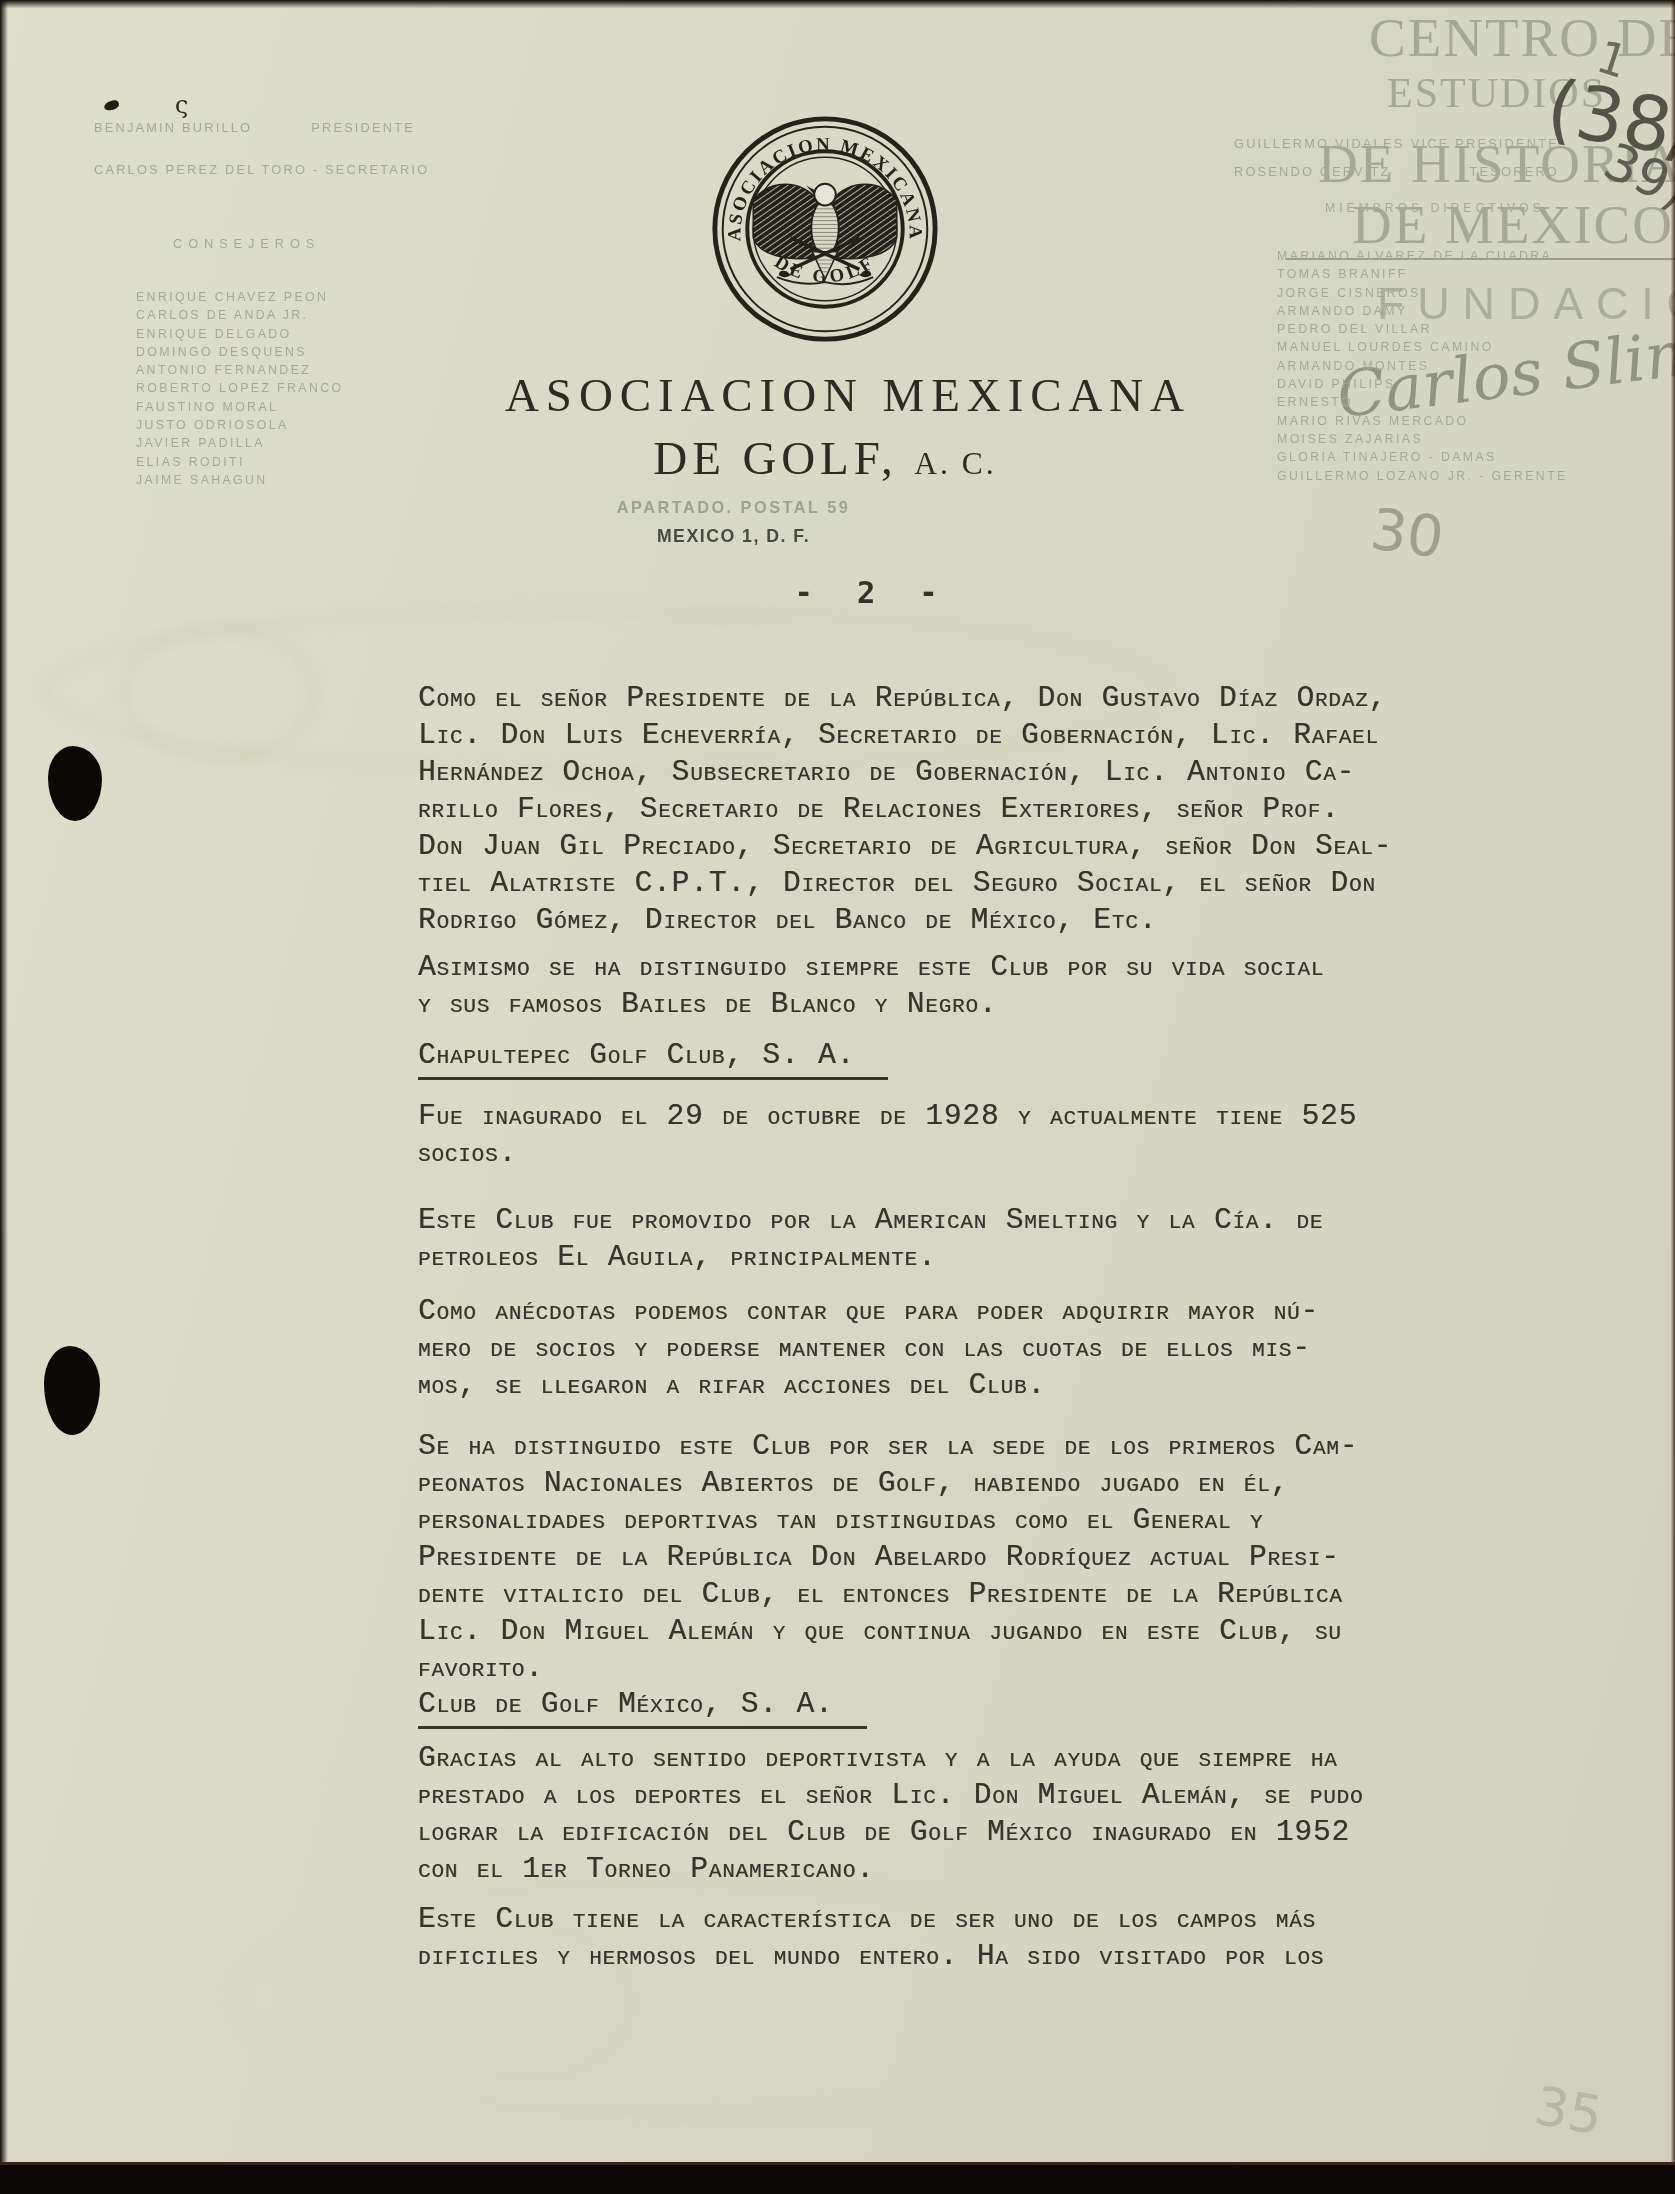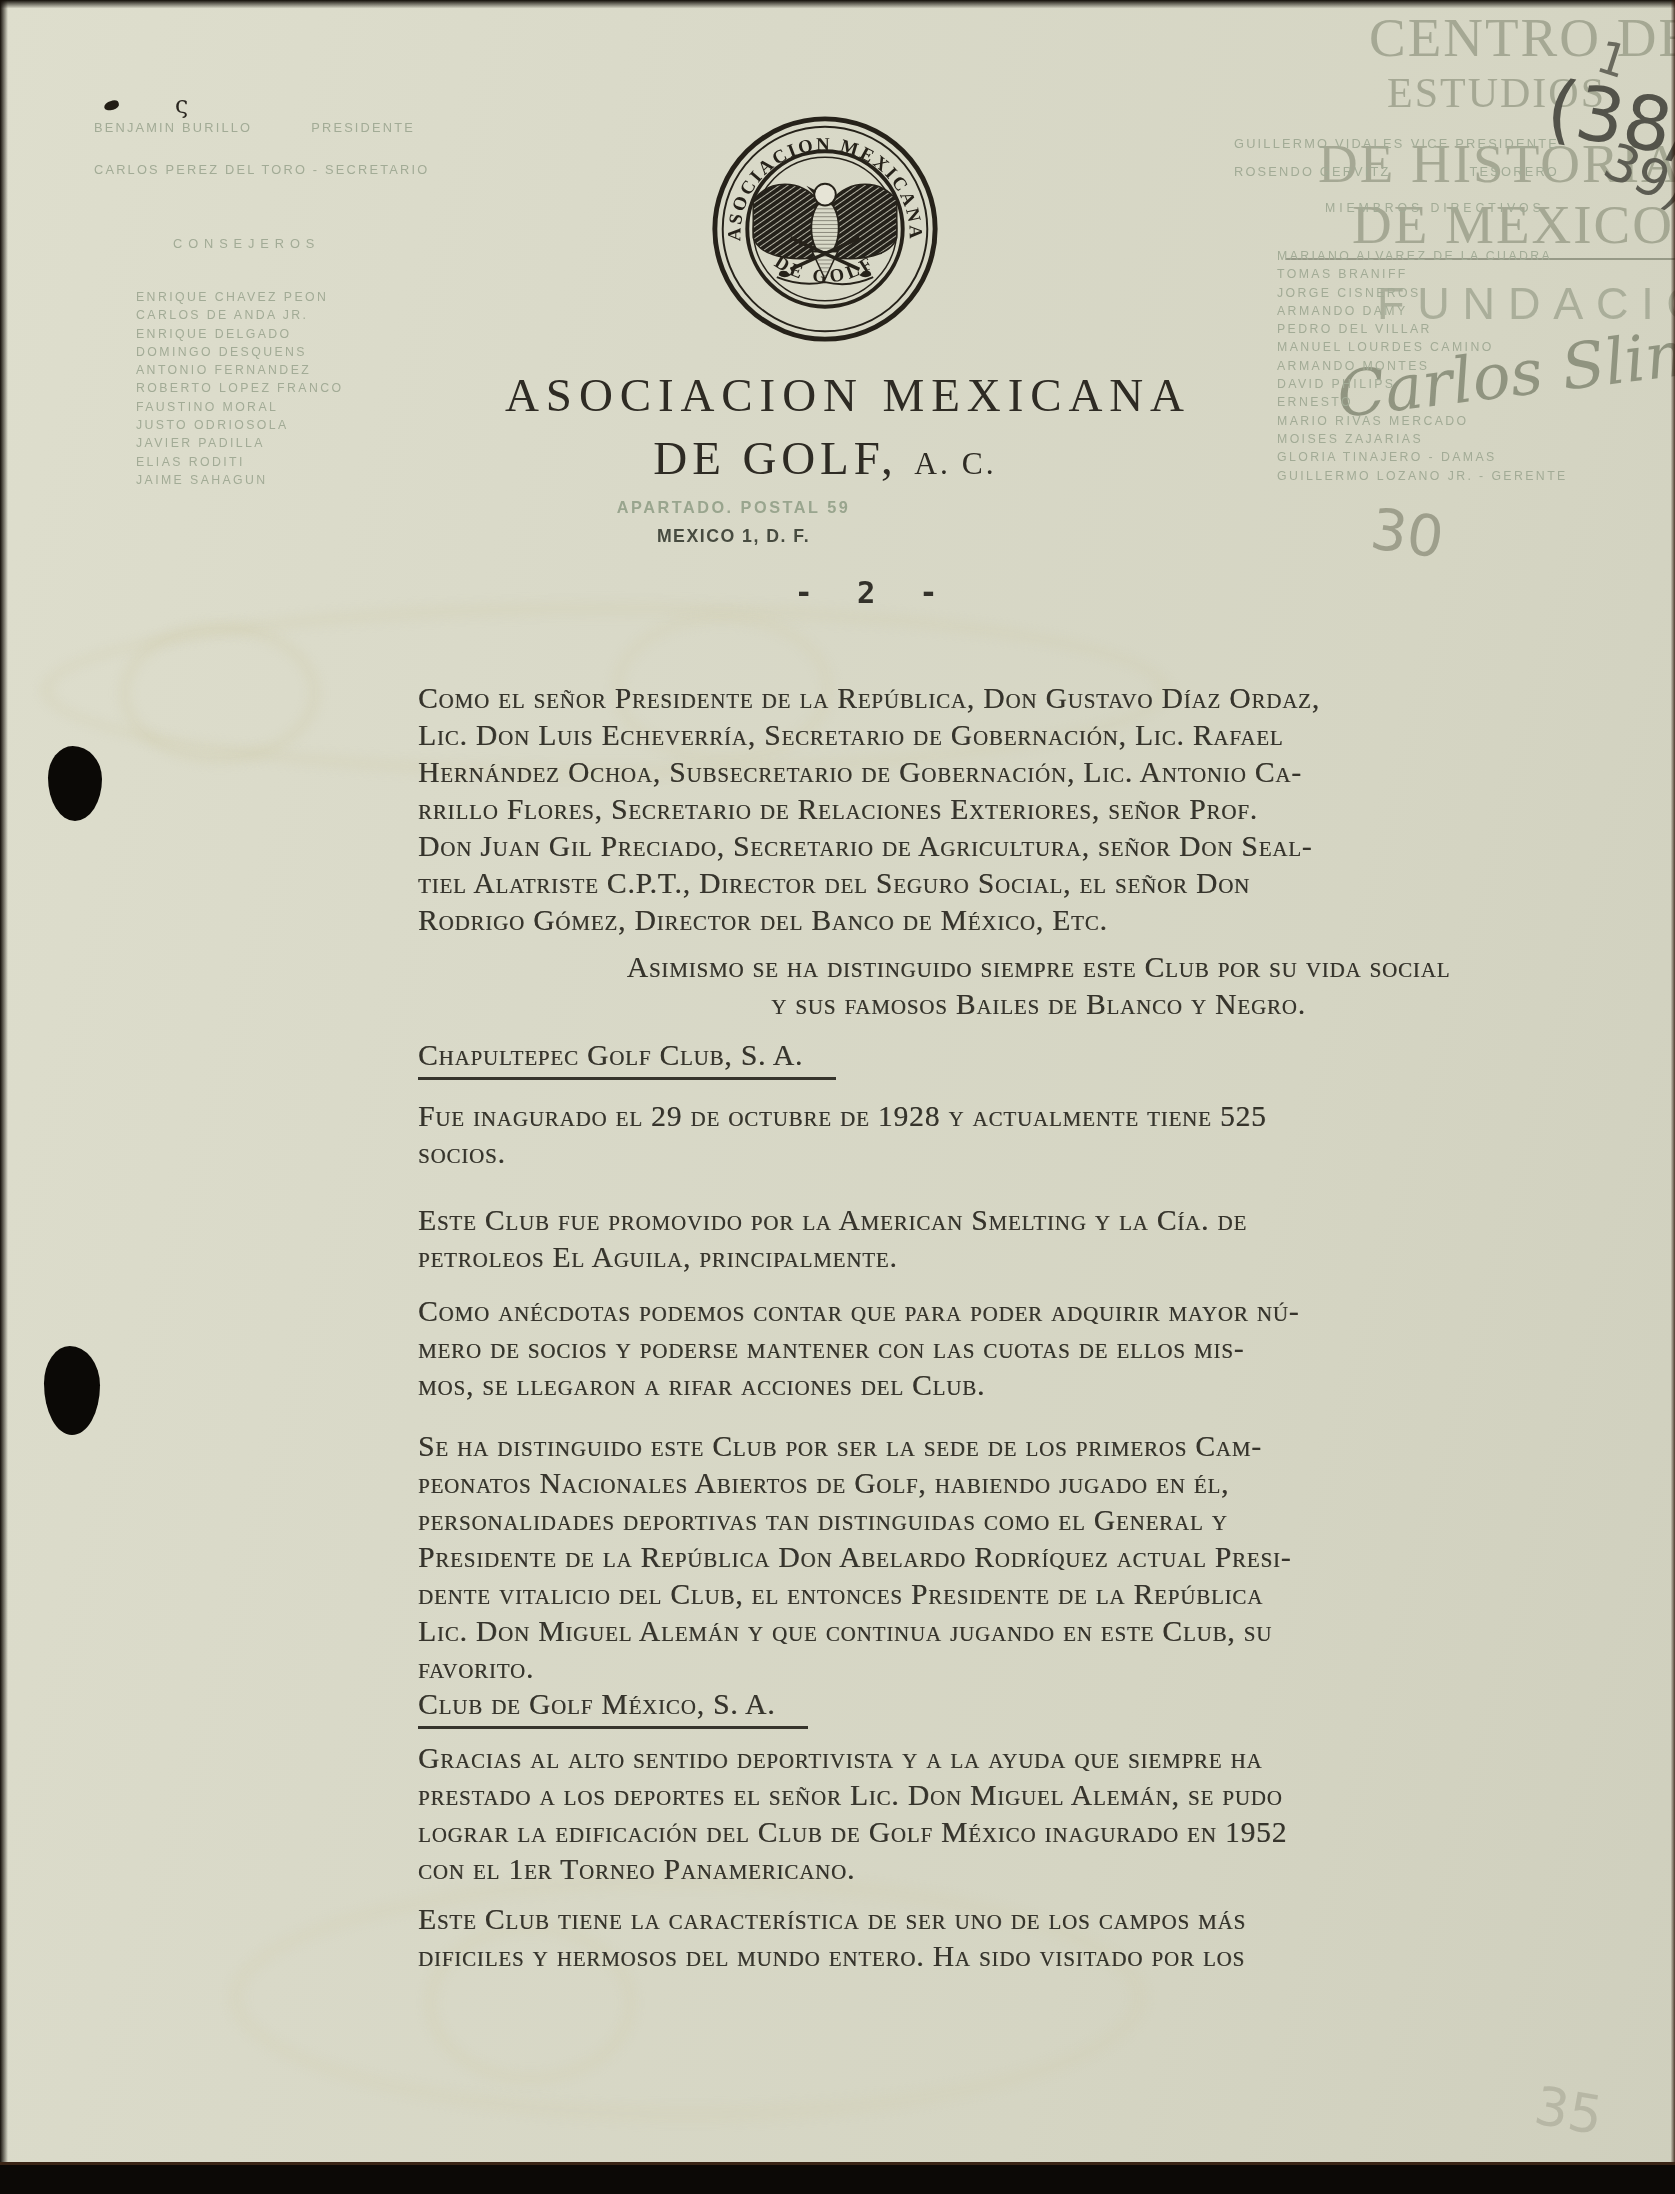--- a/index.html
+++ b/index.html
@@ -20,21 +20,21 @@
   .lh-col{line-height:18.3px;font-size:12.3px;letter-spacing:2.4px;}
   .lh-title{letter-spacing:5.9px;}
   
   #seal{position:absolute;left:706px;top:110px;}
   
   .title-serif{position:absolute;text-align:center;font-family:"Liberation Serif",serif;color:#2e2b24;white-space:nowrap;}
   .addr{position:absolute;text-align:center;white-space:nowrap;font-weight:bold;}
   
   .tw{
     position:absolute;left:418px;width:1241px;
-    font-family:Liberation Serif, serif;
+    font-family:Liberation Mono, monospace;
     font-variant:small-caps;font-size:29.6px;line-height:37px;letter-spacing:0.8px;
     color:#36342c;white-space:pre-line;text-shadow:0.4px 0 0 rgba(40,38,30,0.55);
   }
   .tw-heading{display:inline-block;border-bottom:3.4px solid #36342c;padding:0 33px 3px 0;}
   .pagenum{
     position:absolute;left:759px;top:575px;width:227px;text-align:center;
     font-family:"DejaVu Sans Mono",monospace;font-size:30.5px;letter-spacing:12.8px;
     color:#34322b;font-weight:bold;
   }
   
@@ -172,21 +172,21 @@
 
   <div class="pagenum">- 2 -</div>
 
   <div class="tw" style="top:680px;">Como el señor Presidente de la República, Don Gustavo Díaz Ordaz,
 Lic. Don Luis Echeverría, Secretario de Gobernación, Lic. Rafael
 Hernández Ochoa, Subsecretario de Gobernación, Lic. Antonio Ca-
 rrillo Flores, Secretario de Relaciones Exteriores, señor Prof.
 Don Juan Gil Preciado, Secretario de Agricultura, señor Don Seal-
 tiel Alatriste C.P.T., Director del Seguro Social, el señor Don
 Rodrigo Gómez, Director del Banco de México, Etc.</div>
-  <div class="tw" style="top:949px;text-align:center;">Asimismo se ha distinguido siempre este Club por su vida social
+  <div class="tw" style="top:949px;">Asimismo se ha distinguido siempre este Club por su vida social
 y sus famosos Bailes de Blanco y Negro.</div>
   <div class="tw" style="top:1037px;"><span class="tw-heading">Chapultepec Golf Club, S. A.</span></div>
   <div class="tw" style="top:1098px;">Fue inagurado el 29 de octubre de 1928 y actualmente tiene 525
 socios.</div>
   <div class="tw" style="top:1202px;">Este Club fue promovido por la American Smelting y la Cía. de
 petroleos El Aguila, principalmente.</div>
   <div class="tw" style="top:1293px;">Como anécdotas podemos contar que para poder adquirir mayor nú-
 mero de socios y poderse mantener con las cuotas de ellos mis-
 mos, se llegaron a rifar acciones del Club.</div>
   <div class="tw" style="top:1428px;">Se ha distinguido este Club por ser la sede de los primeros Cam-

